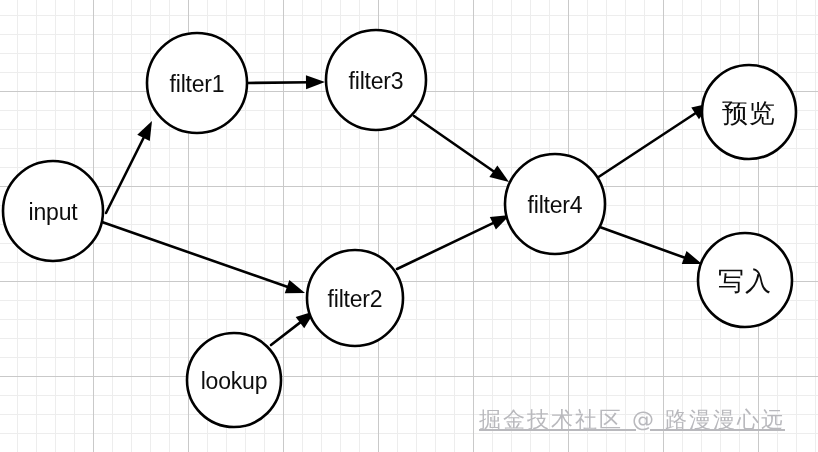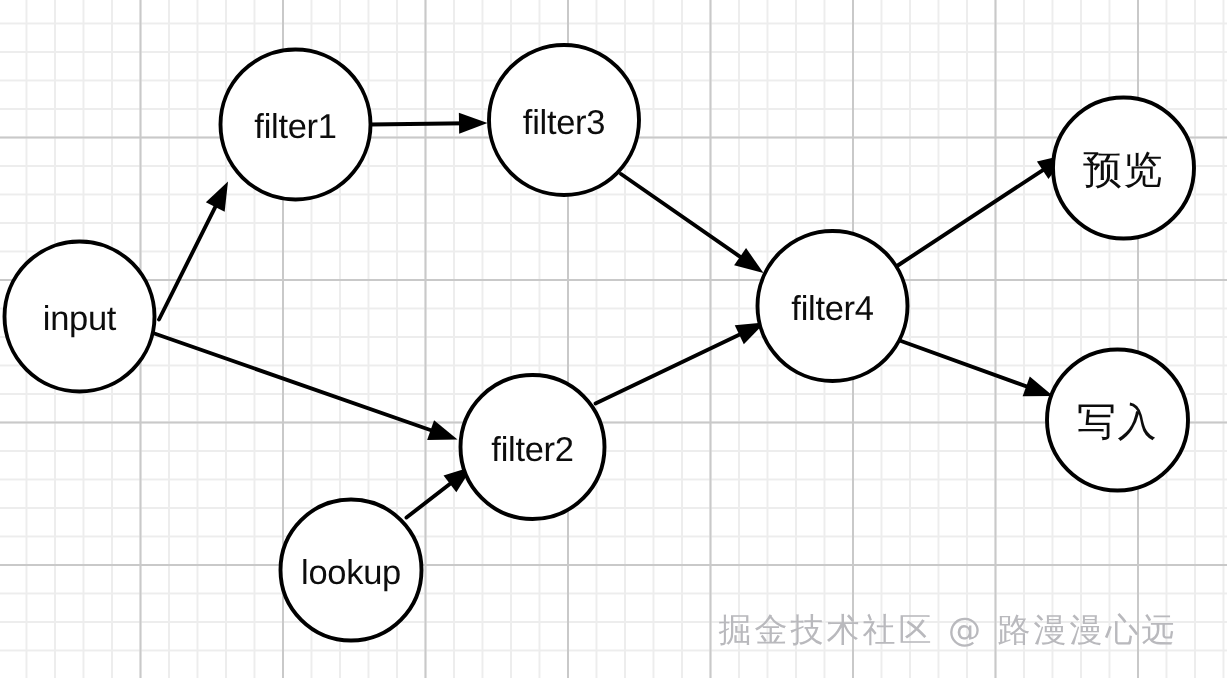--- a/index.html
+++ b/index.html
@@ -68,20 +68,21 @@
   #watermark {
     position: absolute;
     left: 479px;
     top: 405px;
     font-family: "DejaVu Sans", "Liberation Sans", sans-serif;
     font-size: 22px;
     letter-spacing: 2px;
     color: #b9b9bd;
     white-space: nowrap;
     user-select: none;
+    text-decoration: underline;
   }
 </style>
 </head>
 <body>
 
 <div id="canvas-wrap">
 
   <div id="grid-layer"></div>
 
   <svg id="diagram-svg" width="818" height="452" viewBox="0 0 818 452">

